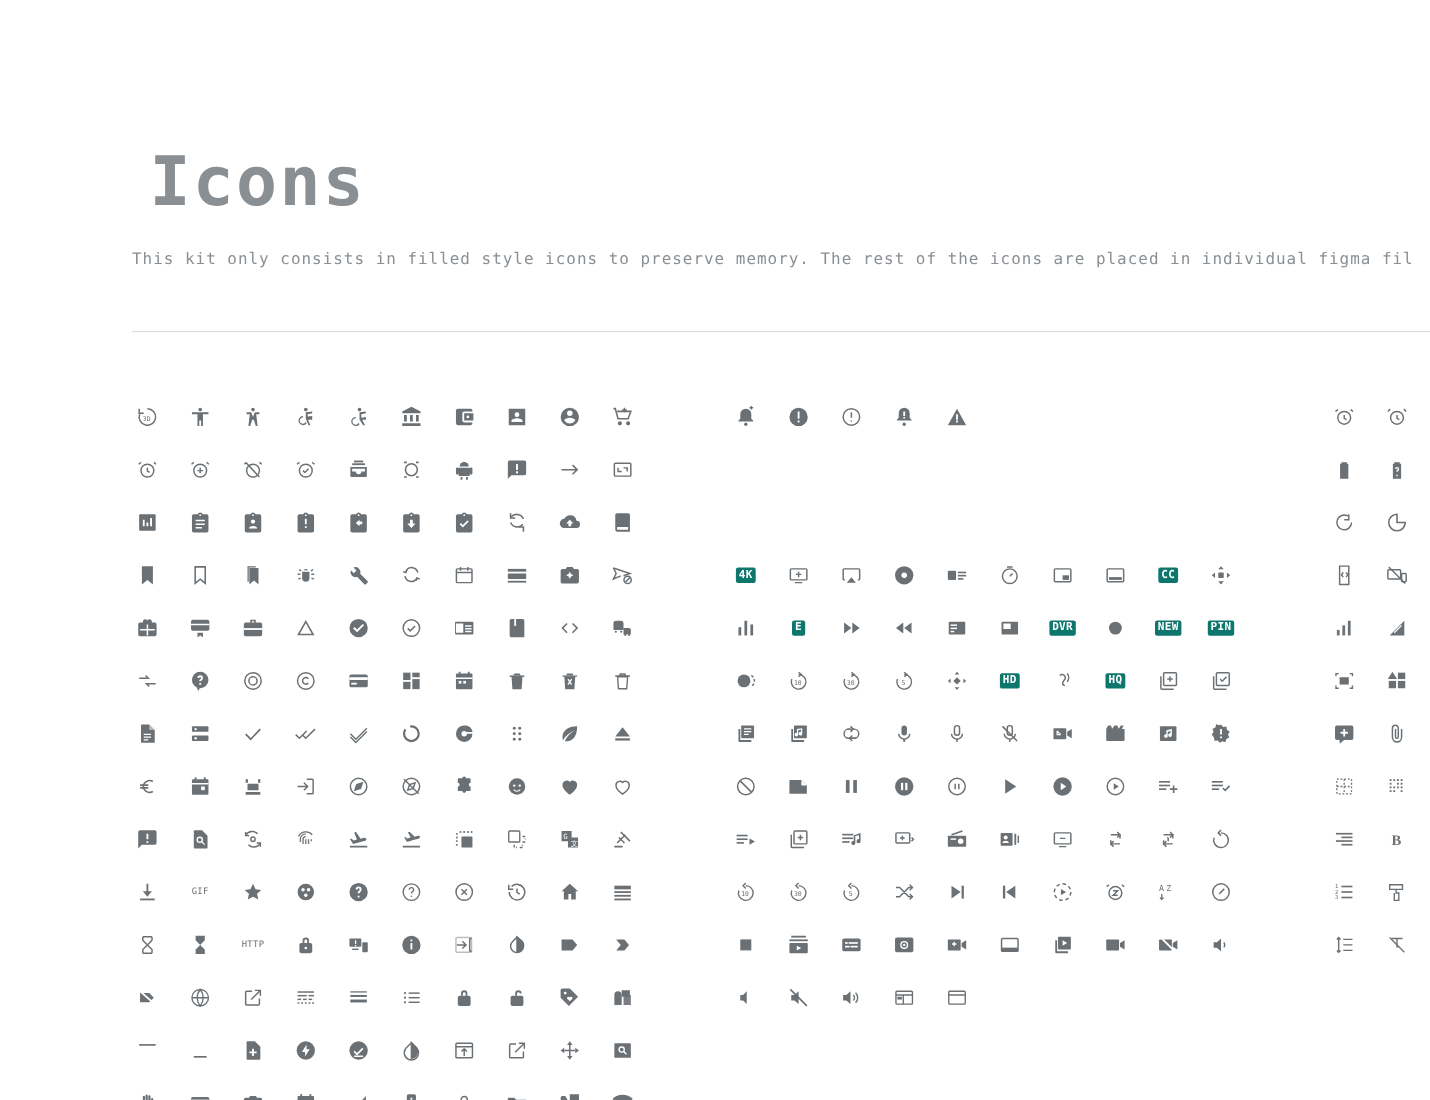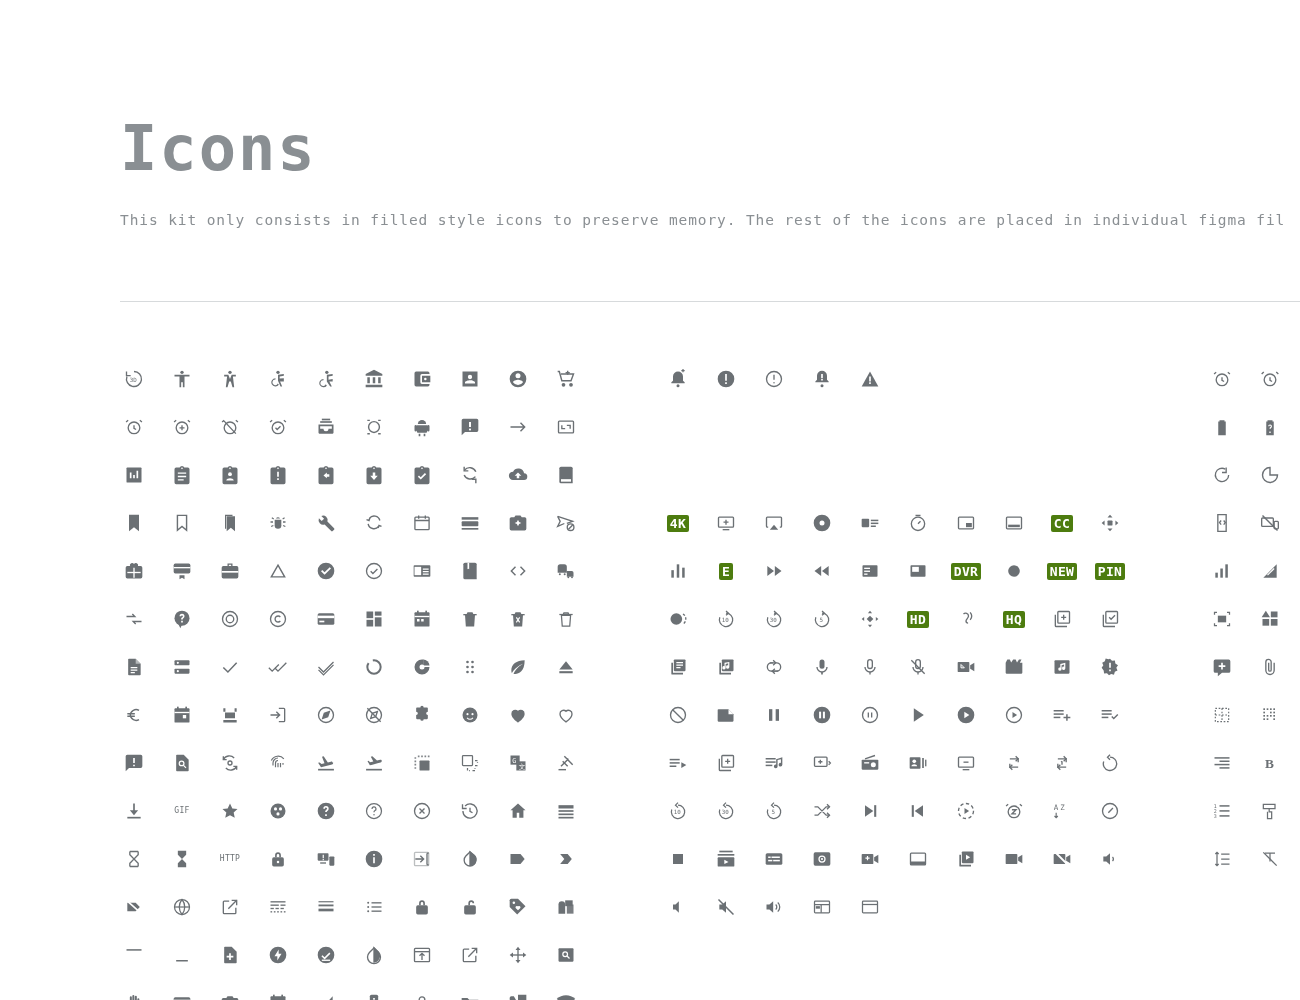--- a/index.html
+++ b/index.html
@@ -23,21 +23,21 @@
   .header {
     padding: 118px 0 0 120px;
   }
   .page-title {
     font-family: "DejaVu Sans Mono", "Liberation Mono", monospace;
     font-size: 62px;
     font-weight: bold;
     letter-spacing: 2px;
     color: #8a8f93;
     line-height: 1;
-    margin: 0;
+    margin: 16px;
   }
   .subtitle {
     margin: 32px 0 0 0;
     font-family: "DejaVu Sans Mono", "Liberation Mono", monospace;
     font-size: 14.5px;
     letter-spacing: 0.9px;
     color: #8a8f93;
     white-space: nowrap;
     overflow: hidden;
     width: 1200px;
@@ -72,25 +72,25 @@
     width: 48px;
     height: 48px;
     display: flex;
     align-items: center;
     justify-content: center;
     color: #6b7074;
   }
   .cell svg { display: block; }
   .cell .tiny {
     font-family: "DejaVu Sans Mono", "Liberation Mono", monospace;
-    font-size: 13px;
+    font-size: 10px;
     font-weight: bold;
     letter-spacing: 0.3px;
     color: #ffffff;
-    background: #4d7c0f;
+    background: #0f766e;
     border-radius: 2px;
     padding: 2px 3px;
     line-height: 1;
   }
   .cell .tinyplain {
     font-family: "DejaVu Sans Mono", "Liberation Mono", monospace;
     font-size: 8px;
     font-weight: normal;
     letter-spacing: 0.3px;
     color: #6b7074;

